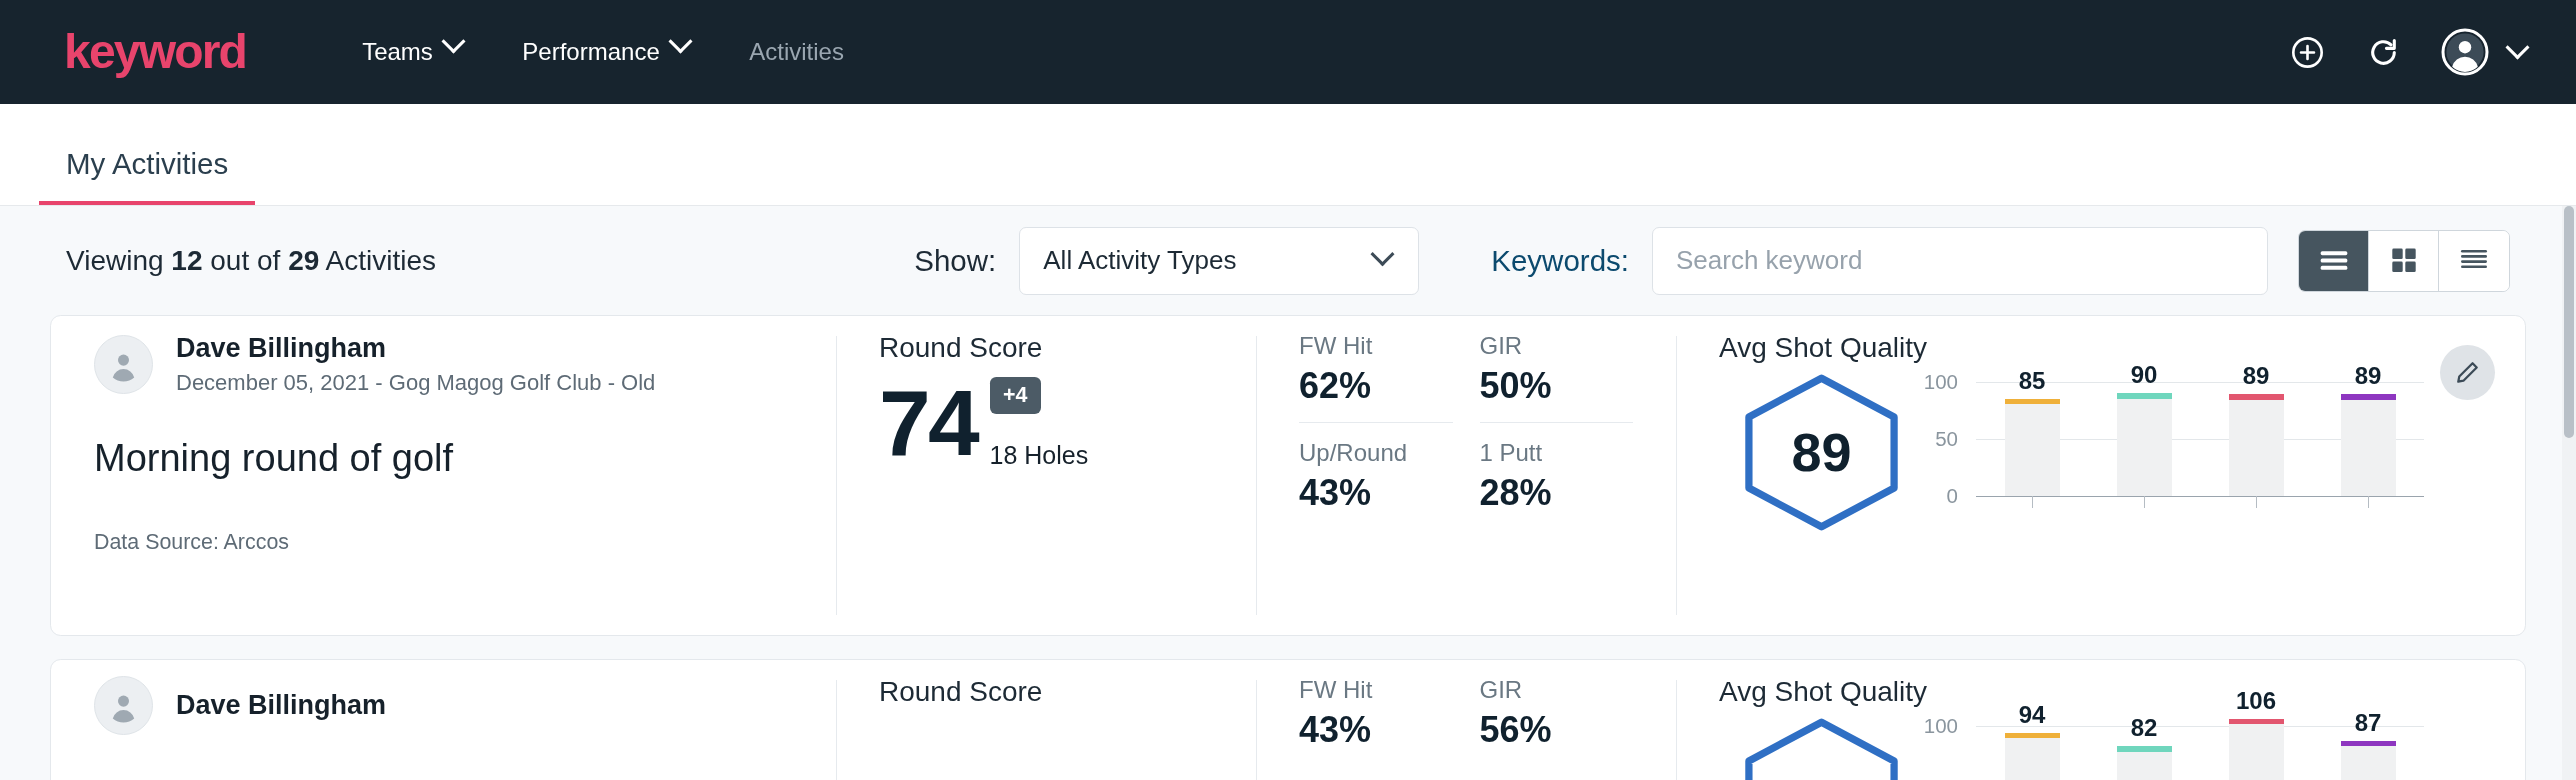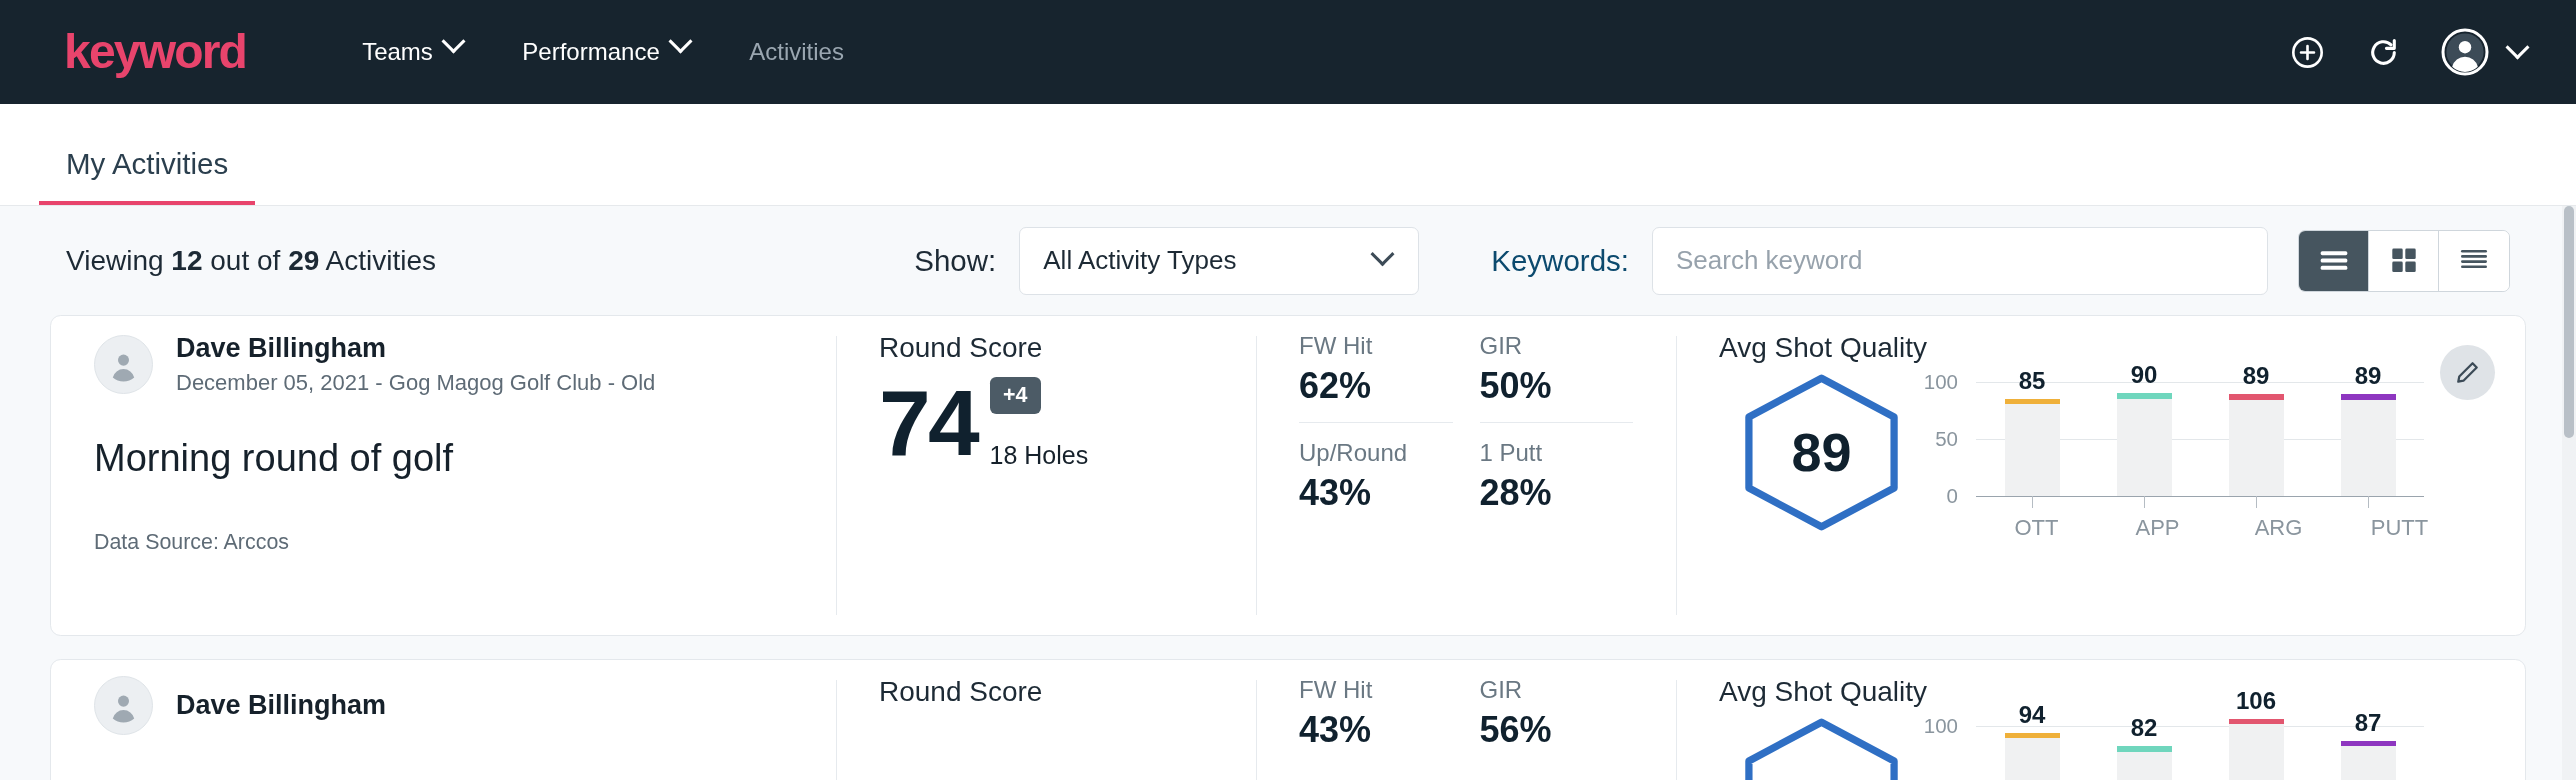--- a/index.html
+++ b/index.html
@@ -449,26 +449,20 @@
                   <div class="barcell">
                     <div class="bar" style="height:89%">
                       <div class="bar-cap" style="background:#8e36c0"></div>
                       <div class="bar-val">89</div>
                     </div>
                     <div class="tick"></div>
                   </div>
                 </div>
               </div>
             </div>
-            <div class="xlabels">
-              <div>OTT</div>
-              <div>APP</div>
-              <div>ARG</div>
-              <div>PUTT</div>
-            </div>
           </div>
         </div>
       </div>
 
       <div class="editbtn">
         <svg width="27" height="27" viewBox="0 0 24 24" fill="none" stroke="#3c4b57" stroke-width="2">
           <path d="M16.5 3.8l3.7 3.7L8.4 19.3l-4.6.9.9-4.6z" stroke-linejoin="round"></path>
         </svg>
       </div>
     </div>

